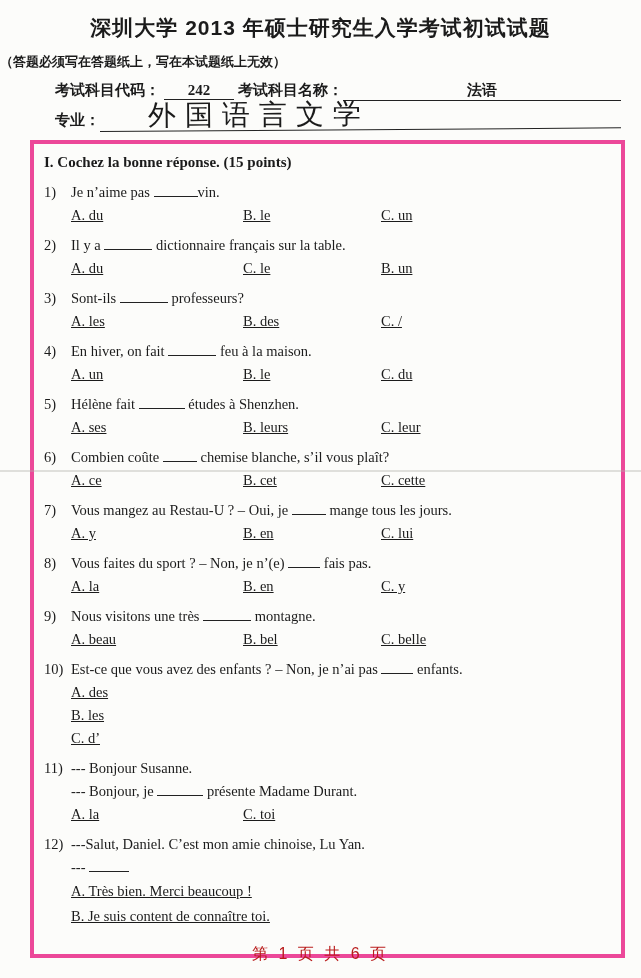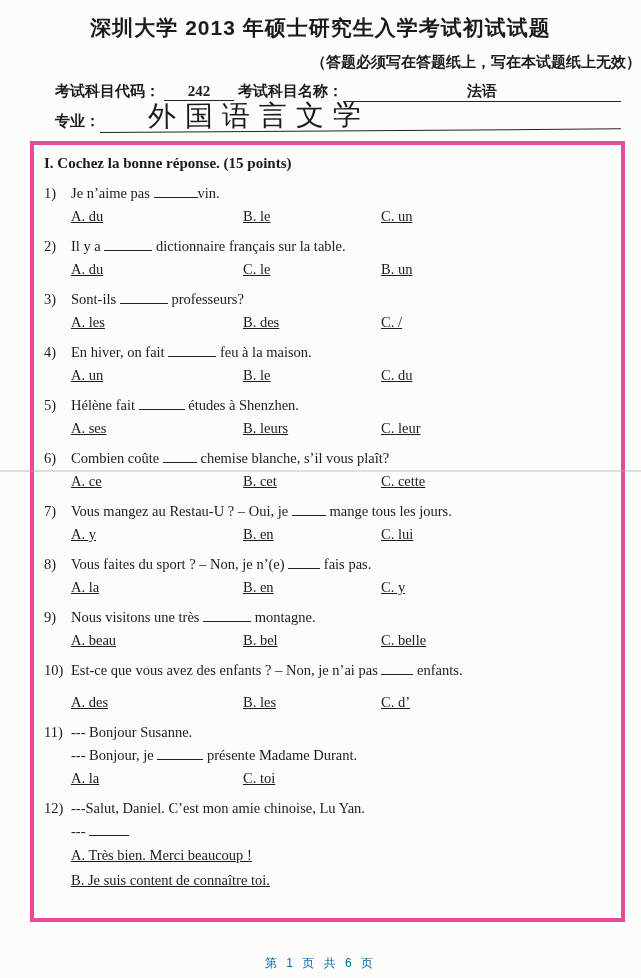--- a/index.html
+++ b/index.html
@@ -19,22 +19,22 @@
   .title {
     padding-top: 14px;
     text-align: center;
     font-size: 21px;
     font-weight: 700;
     letter-spacing: 1px;
     font-family: "Liberation Sans", sans-serif;
   }
   .subtitle {
     margin-top: 11px;
-    text-align: right;
-    font-size: 15px;
+    text-align: left;
+    font-size: 13px;
     font-weight: 600;
     font-family: "Liberation Sans", sans-serif;
   }
   .field-row {
     display: flex;
     align-items: baseline;
     margin: 10px 20px 0 55px;
     font-size: 15px;
     font-weight: 600;
     font-family: "Liberation Sans", sans-serif;
@@ -89,36 +89,36 @@
     height: 13px;
     vertical-align: baseline;
   }
   .options { line-height: 23px; text-decoration: underline; }
   .options-row { display: flex; padding-left: 27px; }
   .options-row .opt:nth-child(1) { width: 172px; flex: none; }
   .options-row .opt:nth-child(2) { width: 138px; flex: none; }
   .options-row .opt:nth-child(3) { flex: 1; }
   .options-col { display: flex; flex-direction: column; padding-left: 27px; line-height: 25px; }
   
-  .question:nth-of-type(10) .options { margin-top: 9px; }
+  .question:nth-of-type(10) .options { margin-top: 0; flex-direction: column; }
   .crease {
     position: absolute;
     left: 0; top: 470px;
     width: 100%; height: 2px;
     background: rgba(175,175,168,0.38);
     pointer-events: none;
   }
   .footer {
     position: absolute;
     left: 0; right: 0;
-    bottom: 6px;
-    text-align: center;
-    font-size: 12px;
+    bottom: 13px;
+    text-align: center;
+    font-size: 16px;
     letter-spacing: 3px;
-    color: #0369a1;
+    color: #b91c1c;
     font-family: "Liberation Sans", sans-serif;
   }
 </style>
 </head>
 <body>
 
 <div class="page">
 
   <div class="title">深圳大学 2013 年硕士研究生入学考试初试试题</div>
 

